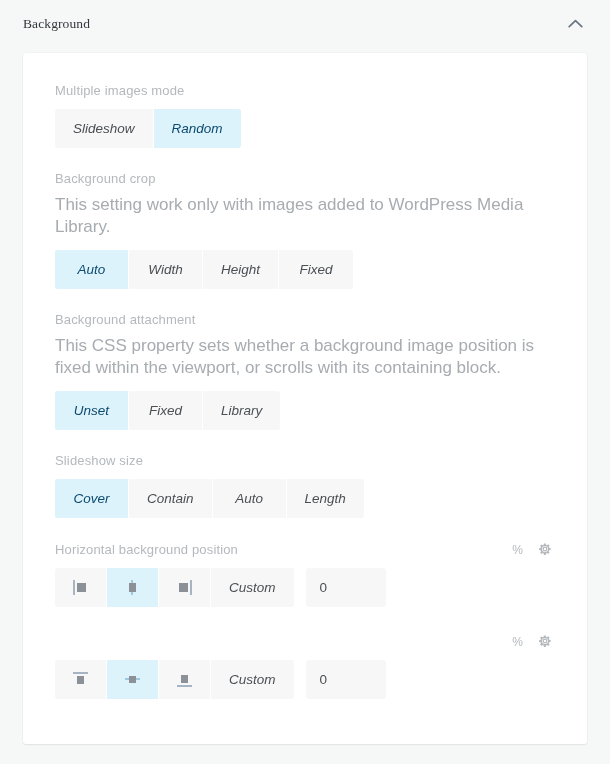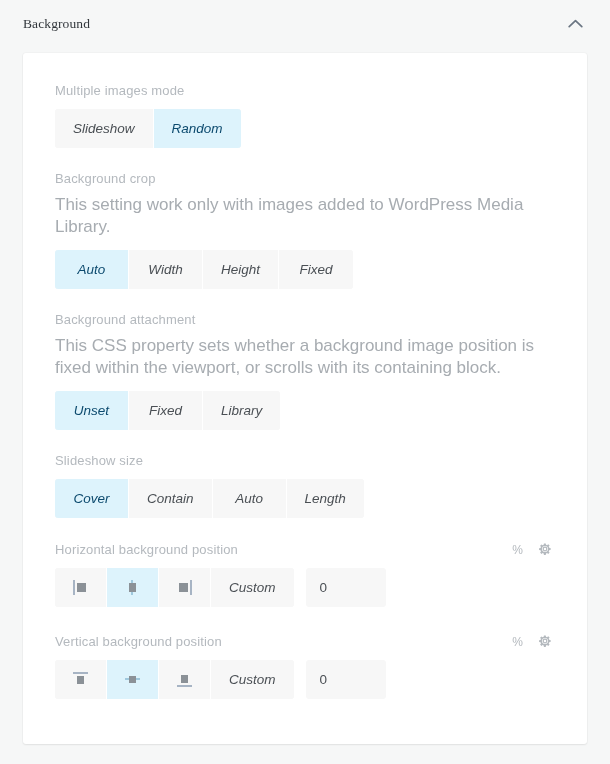--- a/index.html
+++ b/index.html
@@ -293,21 +293,20 @@
               </span>
           </div>
           <div class="seg-btn">Custom</div>
         </div>
         <input class="num-input" type="text" value="0" style="">
       </div>
     </div>
 
     <div class="field">
       <div class="label-row">
-        <div class="field-label">Vertical background position</div>
         <div class="label-row-spacer"></div>
         <div class="unit-label">%</div>
         <div class="gear-btn">
           <svg width="14" height="14" viewBox="0 0 20 20">
             <path fill="#b4b9be" d="M10 6.6a3.4 3.4 0 1 0 0 6.8 3.4 3.4 0 0 0 0-6.8zm0 5.1a1.7 1.7 0 1 1 0-3.4 1.7 1.7 0 0 1 0 3.4z"></path>
             <path fill="#b4b9be" d="M18 11.3v-2.6l-2.1-.36a6.2 6.2 0 0 0-.62-1.5l1.23-1.74-1.84-1.84-1.74 1.23a6.2 6.2 0 0 0-1.5-.62L11.07 2h-2.6l-.36 2.1a6.2 6.2 0 0 0-1.5.62L4.87 3.5 3.03 5.34l1.23 1.74a6.2 6.2 0 0 0-.62 1.5L1.54 8.94v2.6l2.1.36c.14.53.35 1.03.62 1.5l-1.23 1.74 1.84 1.84 1.74-1.23c.47.27.97.48 1.5.62l.36 2.1h2.6l.36-2.1c.53-.14 1.03-.35 1.5-.62l1.74 1.23 1.84-1.84-1.23-1.74c.27-.47.48-.97.62-1.5L18 11.3zm-8 2.9a4.2 4.2 0 1 1 0-8.4 4.2 4.2 0 0 1 0 8.4z"></path>
           </svg>
         </div>
       </div>
       <div class="pos-row">

